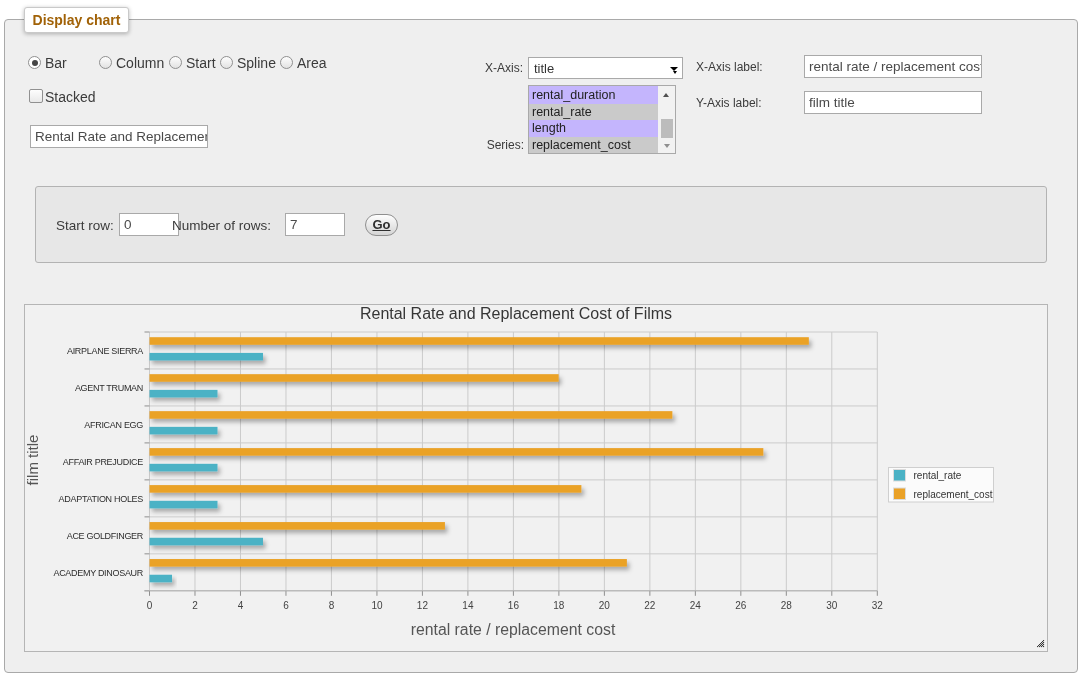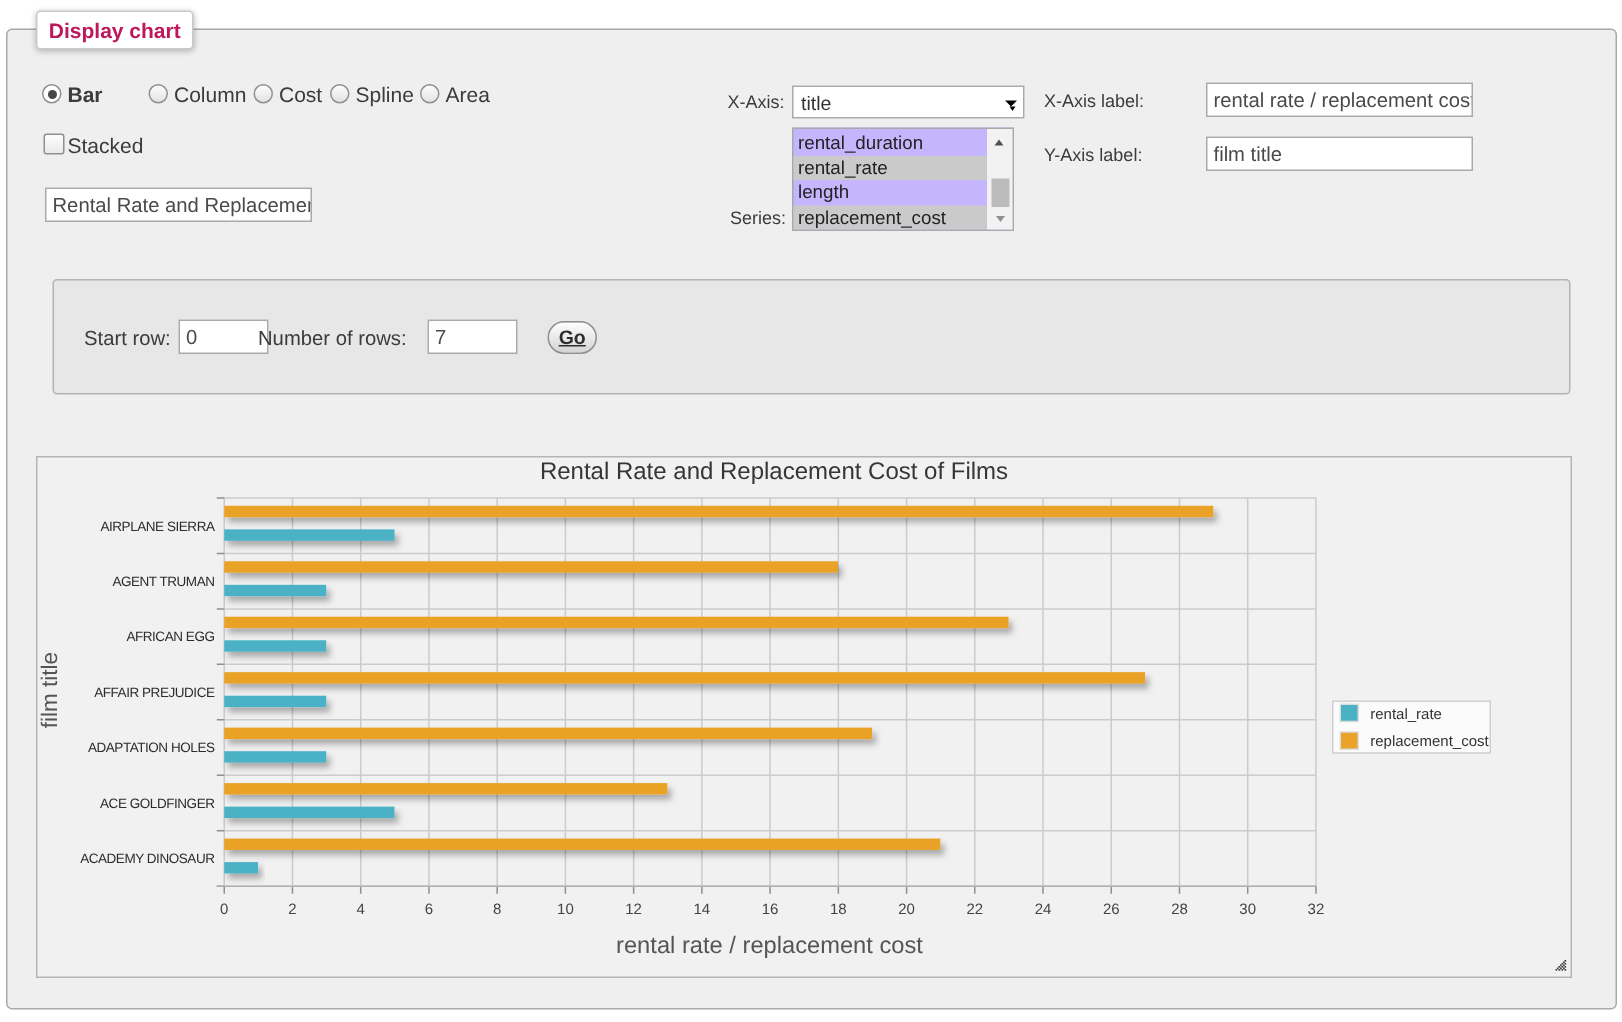--- a/index.html
+++ b/index.html
@@ -1,19 +1,19 @@
 <!DOCTYPE html>
 <html><head><meta charset="utf-8"><title>Display chart</title>
 <style>
   html,body{margin:0;padding:0;background:#fff;font-family:"Liberation Sans",sans-serif;}
   #page{position:relative;width:1081px;height:681px;overflow:hidden;}
   .abs{position:absolute;}
   #fs{left:4px;top:19px;width:1072px;height:652px;background:#efefef;border:1px solid #a9a9a9;border-radius:4px;}
   #lg{left:24px;top:7px;width:103px;height:24px;background:#fff;border:1px solid #c9c9c9;border-radius:3px;
-      box-shadow:0 1px 4px rgba(0,0,0,0.28);font-weight:bold;font-size:14px;color:#be185d;
+      box-shadow:0 1px 4px rgba(0,0,0,0.28);font-weight:bold;font-size:14px;color:#a16207;
       line-height:25px;text-align:center;z-index:5;}
   .rad{width:11px;height:11px;border-radius:50%;border:1px solid #909090;background:#f2f2f2;
        background:linear-gradient(#fdfdfd,#e2e2e2);}
   .rad.on{background:#fff;}
   .rad.on:after{content:"";position:absolute;left:2.5px;top:2.5px;width:6px;height:6px;border-radius:50%;background:#464646;}
   .lab14{font-size:14px;color:#3b3b3b;line-height:14px;}
   .lab12{font-size:12px;color:#3b3b3b;}
   .lab13{font-size:13.5px;color:#3b3b3b;}
   .inp{background:#fff;border:1px solid #a9a9a9;font-size:13.5px;color:#4a4a4a;line-height:20px;
       padding:0 0 0 4px;white-space:nowrap;overflow:hidden;box-sizing:border-box;}
@@ -25,25 +25,25 @@
   .tri-dn{width:0;height:0;border-left:4px solid transparent;border-right:4px solid transparent;border-top:4px solid #000;}
   .sbtri-up{width:0;height:0;border-left:3.5px solid transparent;border-right:3.5px solid transparent;border-bottom:4px solid #505050;}
   .sbtri-dn{width:0;height:0;border-left:3.5px solid transparent;border-right:3.5px solid transparent;border-top:4px solid #505050;}
 </style></head>
 <body>
 <div id="page">
   <div id="fs" class="abs"></div>
   <div id="lg" class="abs">Display chart</div>
 
   <span class="abs rad on" style="left:28px;top:56px;"></span>
-    <span class="abs lab14" style="left:45px;top:56px;font-weight:bold;">Bar</span>
+    <span class="abs lab14" style="left:45px;top:56px;">Bar</span>
   <span class="abs rad" style="left:99px;top:56px;"></span>
     <span class="abs lab14" style="left:116px;top:56px;">Column</span>
   <span class="abs rad" style="left:169px;top:56px;"></span>
-    <span class="abs lab14" style="left:186px;top:56px;">Cost</span>
+    <span class="abs lab14" style="left:186px;top:56px;">Start</span>
   <span class="abs rad" style="left:220px;top:56px;"></span>
     <span class="abs lab14" style="left:237px;top:56px;">Spline</span>
   <span class="abs rad" style="left:280px;top:56px;"></span>
     <span class="abs lab14" style="left:297px;top:56px;">Area</span>
 
   <span class="abs" style="left:29px;top:89px;width:12px;height:12px;border:1px solid #909090;background:linear-gradient(#fdfdfd,#e9e9e9);border-radius:2px;"></span>
   <span class="abs lab14" style="left:45px;top:90px;">Stacked</span>
 
   <div class="abs inp" style="left:30px;top:125px;width:178px;height:23px;line-height:21px;">Rental Rate and Replacement Cost of Films</div>
 

